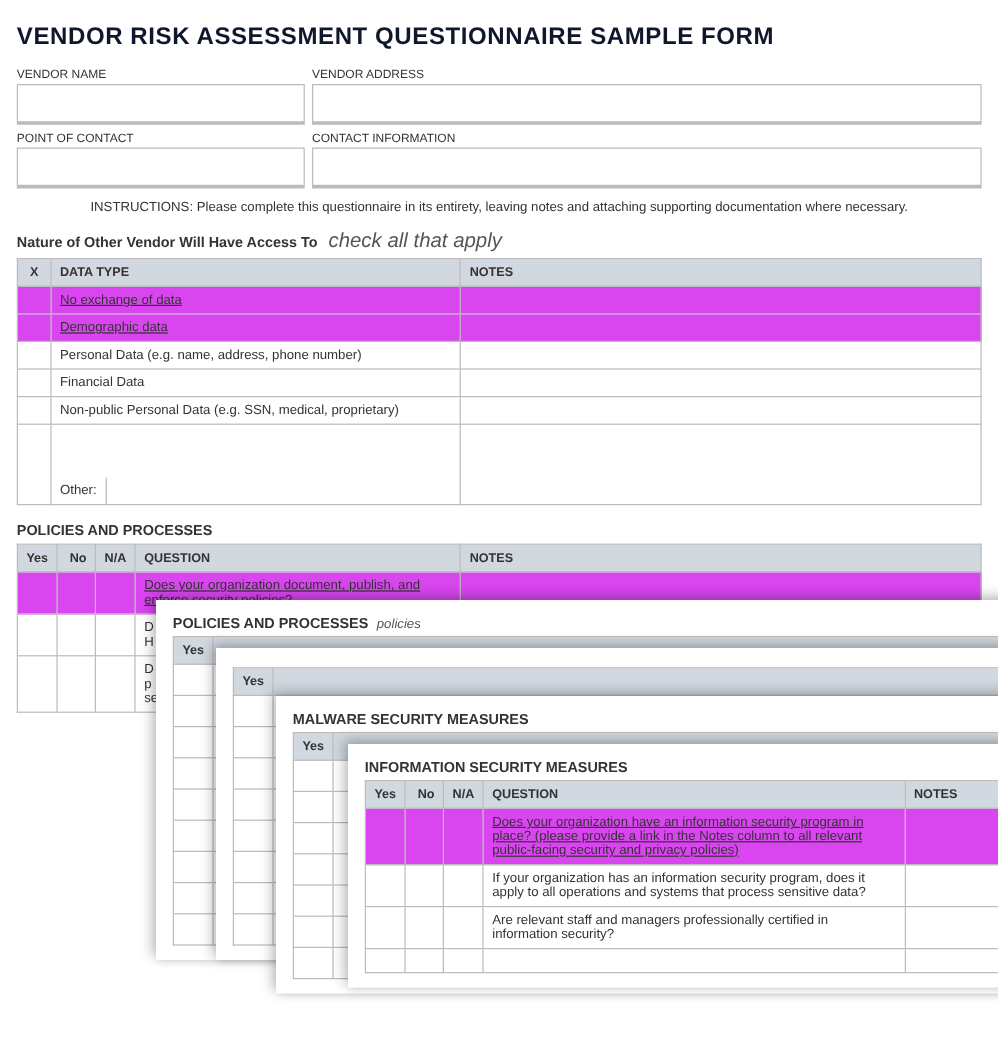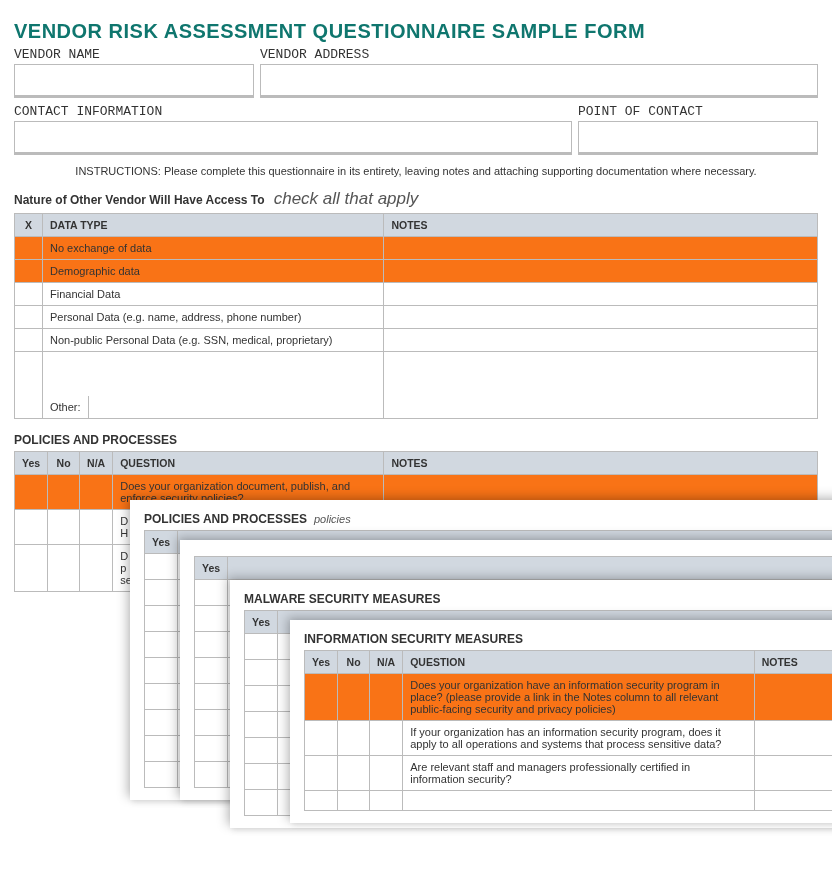--- a/index.html
+++ b/index.html
@@ -20,47 +20,47 @@
 }
 .page-1 { top: 0; left: 0; width: 832px; padding: 20px 14px; z-index: 1; box-shadow: none; }
 .page-2 { top: 500px; left: 130px; width: 832px; padding: 12px 14px; z-index: 2; }
 .page-3 { top: 540px; left: 180px; width: 832px; padding: 12px 14px; z-index: 3; }
 .page-4 { top: 580px; left: 230px; width: 832px; padding: 12px 14px; z-index: 4; }
 .page-5 { top: 620px; left: 290px; width: 832px; padding: 12px 14px; z-index: 5; }
 
 h1 {
   font-size: 20px;
   font-weight: bold;
-  color: #0f766e;
+  color: #0f172a;
   letter-spacing: 0.5px;
-  margin-bottom: 4px;
+  margin-bottom: 14px;
 }
 .field-row { display: flex; gap: 6px; margin-bottom: 6px; }
 .field { flex: 1; }
 .field.narrow { flex: 0 0 240px; }
-.field-label { font-size: 13px; color: #333; margin-bottom: 2px; font-family: Liberation Mono, monospace; }
+.field-label { font-size: 10px; color: #333; margin-bottom: 2px; }
 .field-input {
   border: 1px solid #bbb;
   border-bottom: 3px solid #bbb;
   height: 34px;
   background: #fff;
 }
 .instructions { font-size: 11px; margin: 10px 0 12px 0; color: #333; text-align: center; }
 .section-title-row { margin-bottom: 4px; }
 .section-title { font-size: 12px; font-weight: bold; display: inline; }
 .section-sub { font-size: 17px; font-style: italic; color: #555; margin-left: 6px; }
 
 table { border-collapse: collapse; width: 100%; }
 th, td { border: 1px solid #bbb; padding: 5px 7px; text-align: left; vertical-align: top; font-size: 11px; font-weight: normal; }
 th { background: #d1d8e0; font-weight: bold; font-size: 10.5px; }
 .col-check { width: 28px; text-align: center; }
-.col-yn { width: 32px; text-align: center; }
+.col-yn { width: 32px; text-align: right; }
 .col-notes { width: 54%; }
 .col-notes2 { width: 44%; }
-tr.shade td { background: #f97316; }
+tr.shade td { background: #d946ef; text-decoration: underline; }
 
 .other-cell { padding: 0; }
 .other-inner { display: flex; margin-top: 44px; }
 .other-inner span:first-child { padding: 5px 7px; border-right: 1px solid #bbb; white-space: nowrap; }
 .other-inner span:last-child { flex: 1; padding: 5px 7px; }
 
 .continued { font-style: italic; font-weight: normal; font-size: 11px; color: #555; margin-left: 4px; }
 </style>
 </head>
 <body>
@@ -72,26 +72,26 @@
     <div class="field narrow">
       <div class="field-label">VENDOR NAME</div>
       <div class="field-input"></div>
     </div>
     <div class="field">
       <div class="field-label">VENDOR ADDRESS</div>
       <div class="field-input"></div>
     </div>
   </div>
   <div class="field-row">
+    <div class="field narrow">
+      <div class="field-label">POINT OF CONTACT</div>
+      <div class="field-input"></div>
+    </div>
     <div class="field">
       <div class="field-label">CONTACT INFORMATION</div>
-      <div class="field-input"></div>
-    </div>
-    <div class="field narrow">
-      <div class="field-label">POINT OF CONTACT</div>
       <div class="field-input"></div>
     </div>
   </div>
 
   <div class="instructions">INSTRUCTIONS: Please complete this questionnaire in its entirety, leaving notes and attaching supporting documentation where necessary.</div>
 
   <div class="section-title-row">
     <span class="section-title">Nature of Other Vendor Will Have Access To</span>
     <span class="section-sub">check all that apply</span>
   </div>
@@ -108,26 +108,26 @@
           <td>No exchange of data</td>
           <td></td>
         </tr>
     <tr class="shade">
           <td class="col-check"></td>
           <td>Demographic data</td>
           <td></td>
         </tr>
     <tr>
           <td class="col-check"></td>
+          <td>Personal Data (e.g. name, address, phone number)</td>
+          <td></td>
+        </tr>
+    <tr>
+          <td class="col-check"></td>
           <td>Financial Data</td>
-          <td></td>
-        </tr>
-    <tr>
-          <td class="col-check"></td>
-          <td>Personal Data (e.g. name, address, phone number)</td>
           <td></td>
         </tr>
     <tr>
           <td class="col-check"></td>
           <td>Non-public Personal Data (e.g. SSN, medical, proprietary)</td>
           <td></td>
         </tr>
     <tr>
       <td class="col-check"></td>
       <td class="other-cell">

